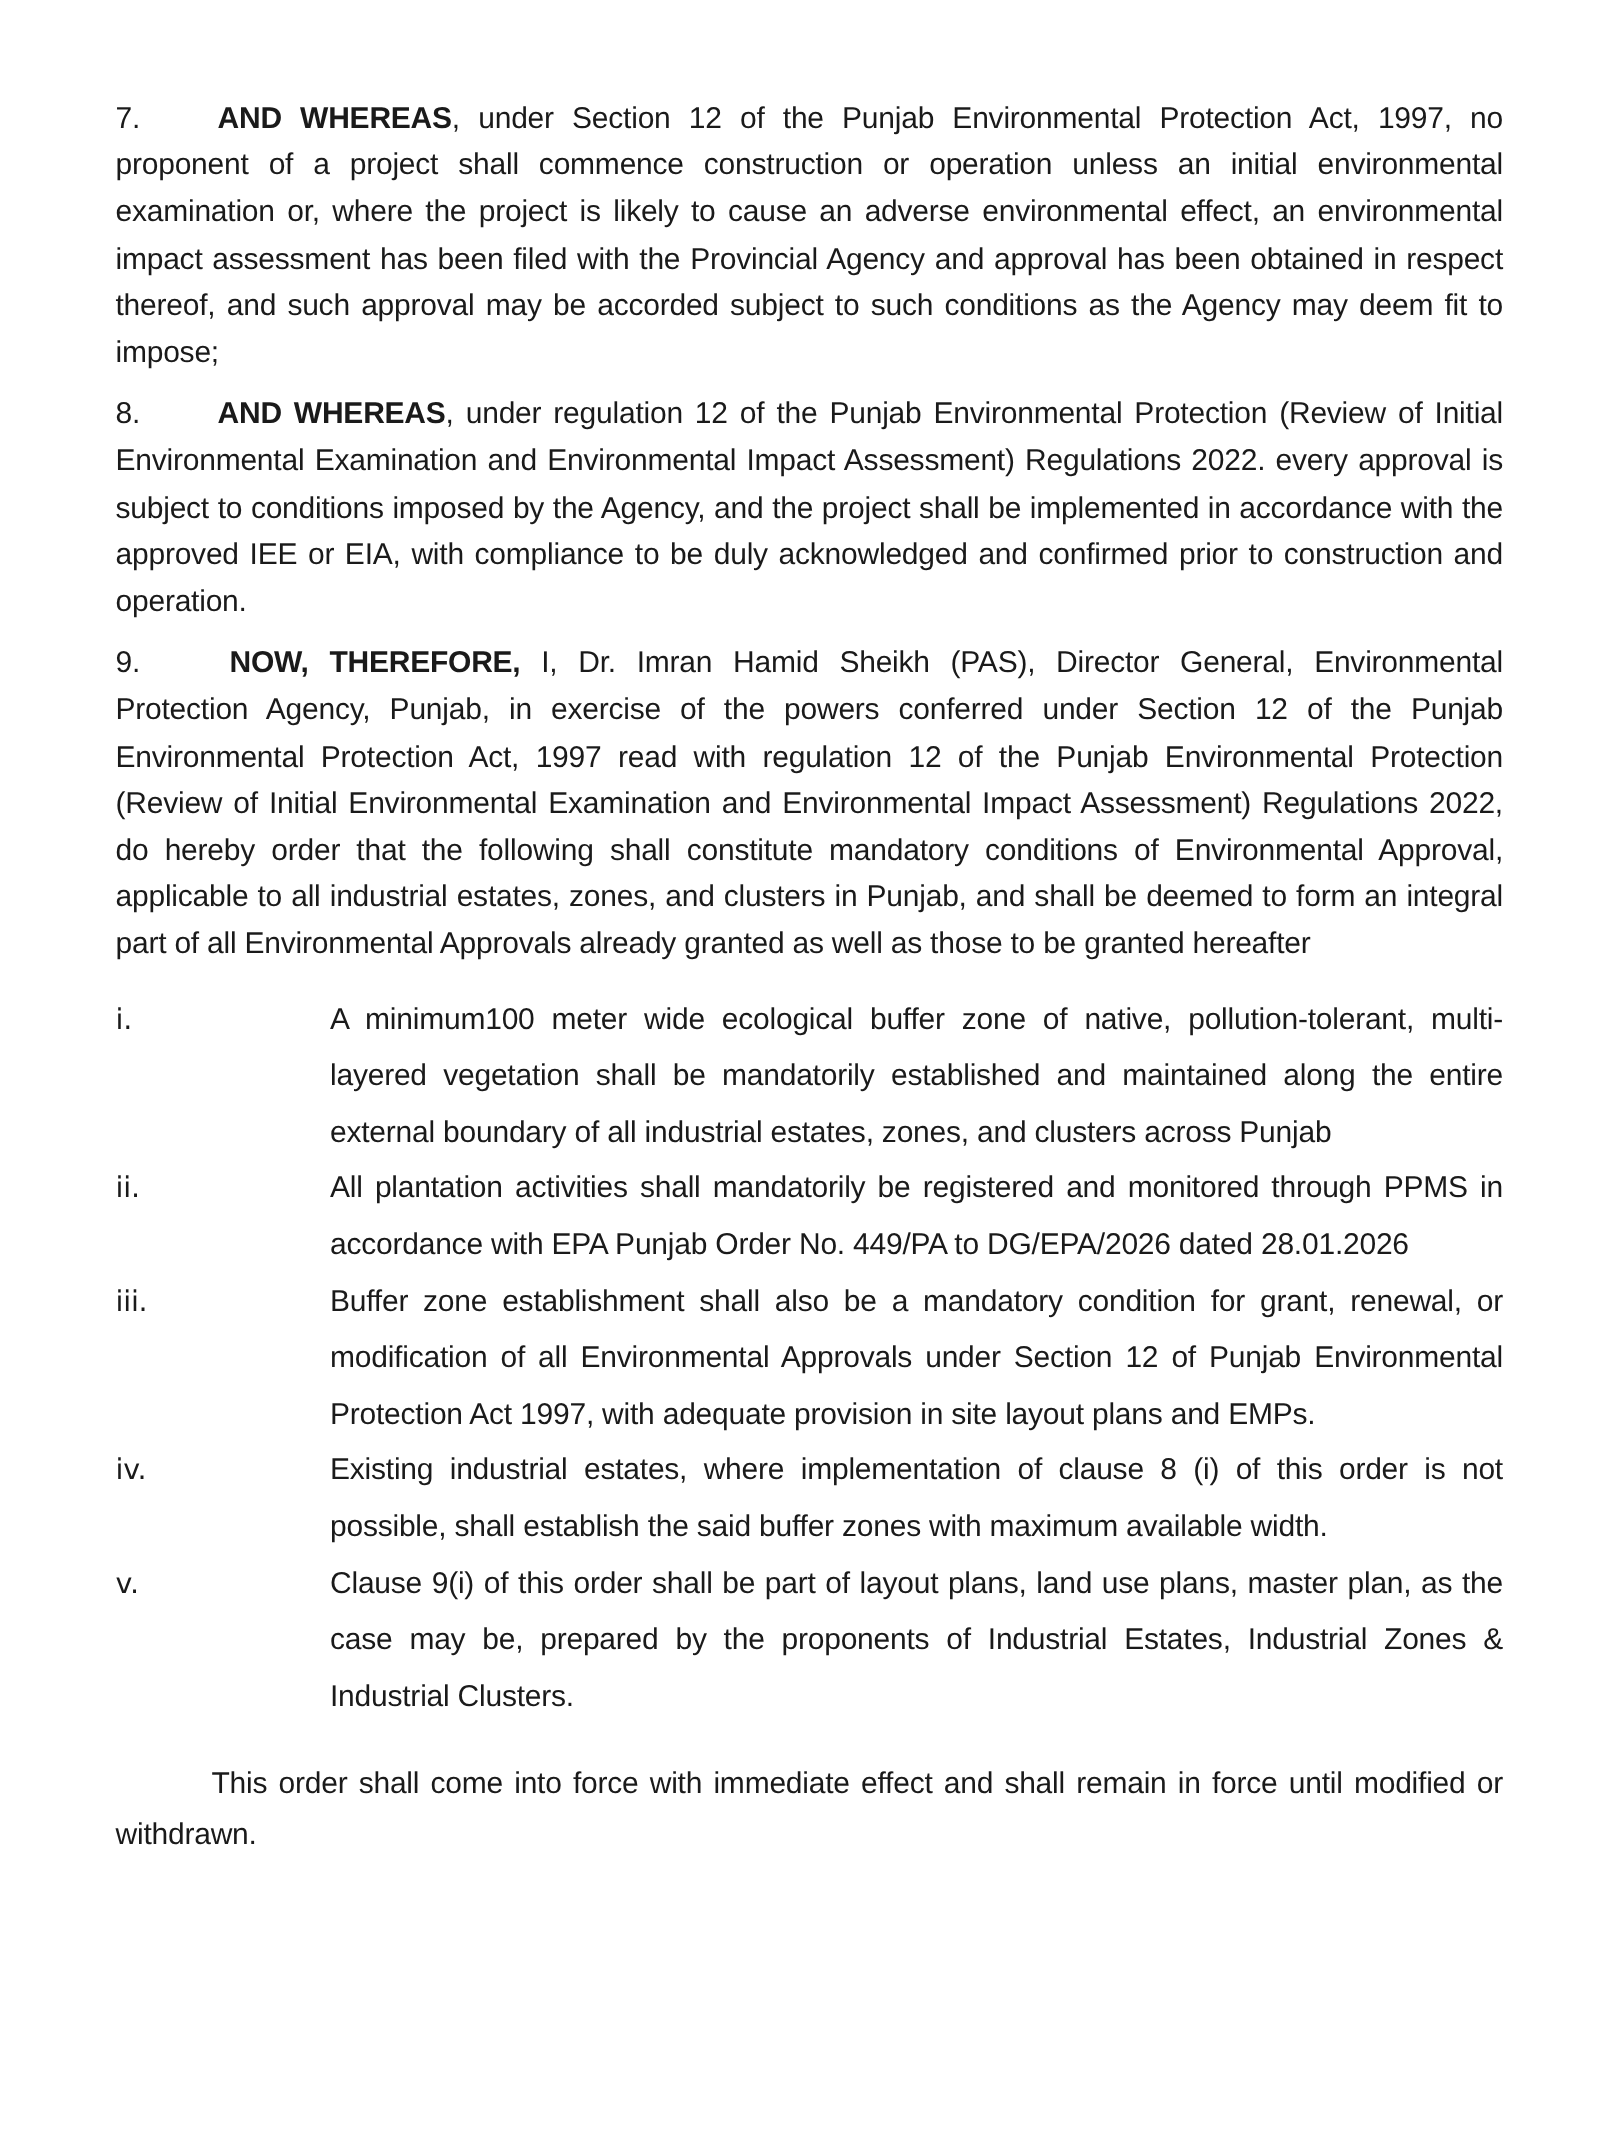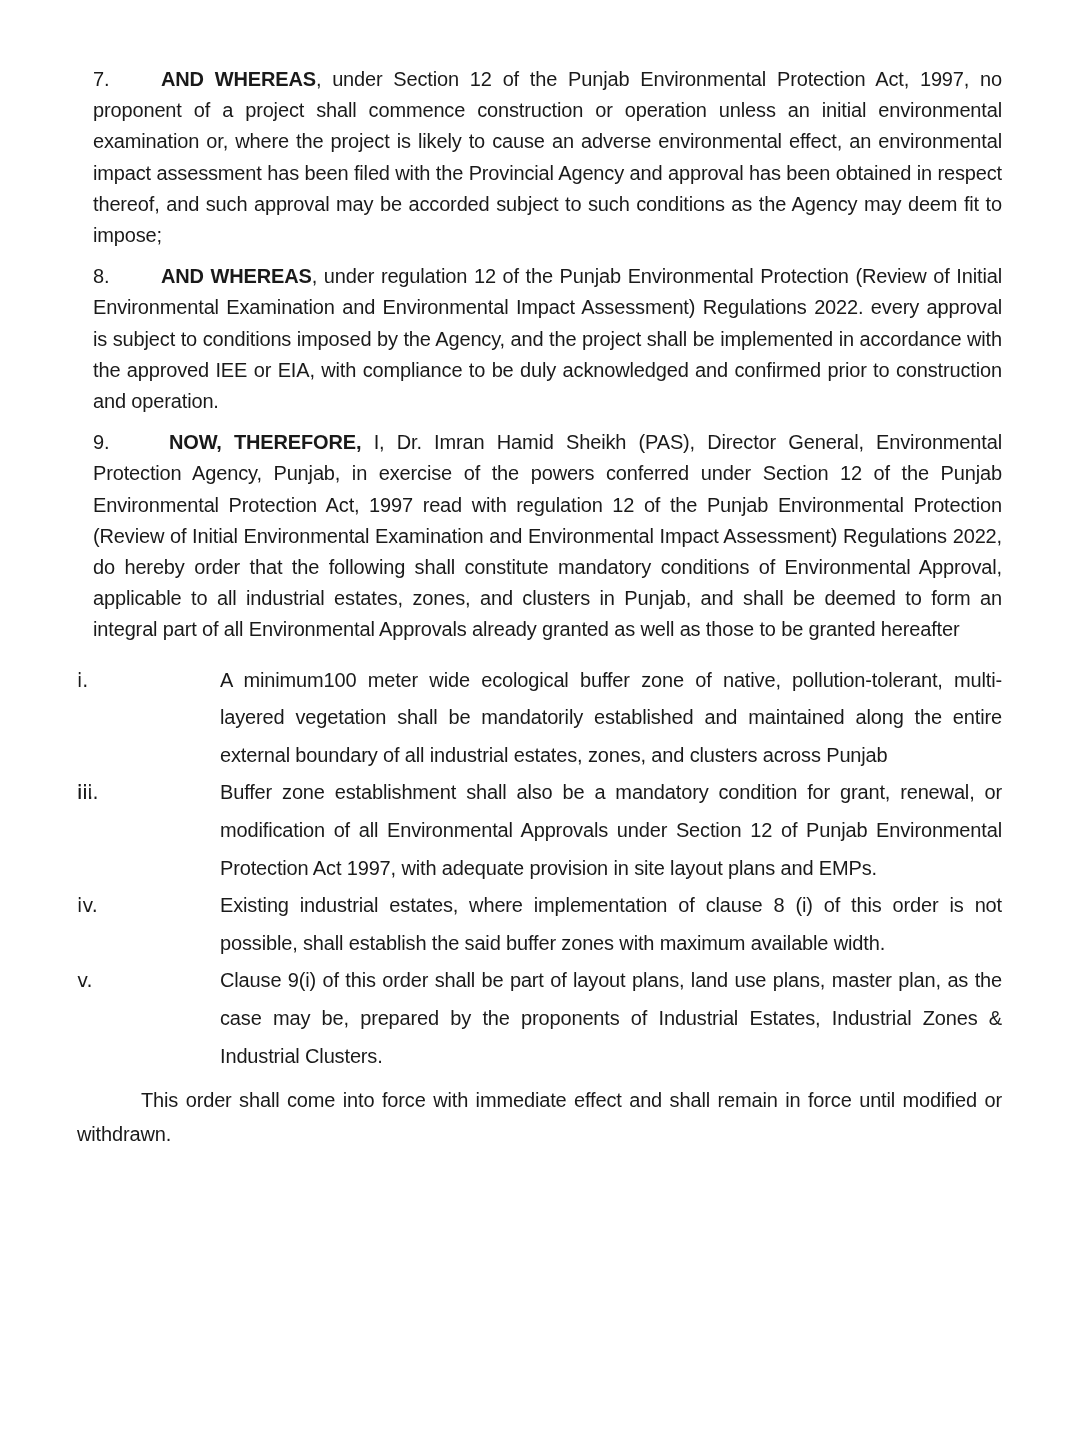--- a/index.html
+++ b/index.html
@@ -20,21 +20,21 @@
       left: 77px;
       top: 64px;
       width: 925px;
     }
     .para {
       font-size: 20px;
       line-height: 31.2px;
       text-align: justify;
       text-align-last: left;
       letter-spacing: -0.15px;
-      margin: 0 0 10px 16px;
+      margin: 0 0 10px 0;
     }
     .para .num {
       display: inline-block;
       width: 68px;
     }
     .para.p9 .num { width: 76px; }
     .para .lead {
       font-weight: bold;
     }
     .list {
@@ -53,21 +53,21 @@
     }
     .list li .marker {
       position: absolute;
       left: 0;
       width: 137px;
       text-align: right;
       font-family: "DejaVu Sans", sans-serif;
       font-size: 19px;
     }
     .closing {
-      margin-top: 8px;
+      margin-top: 22px;
       font-size: 20px;
       line-height: 34px;
       text-align: justify;
       text-align-last: left;
       text-indent: 64px;
       letter-spacing: -0.15px;
     }
   </style>
 </head>
 <body>
@@ -75,21 +75,21 @@
 <div class="page">
 
   <p class="para p7"><span class="num">7.</span><span class="lead">AND WHEREAS</span><span>, under Section 12 of the Punjab Environmental Protection Act, 1997, no proponent of a project shall commence construction or operation unless an initial environmental examination or, where the project is likely to cause an adverse environmental effect, an environmental impact assessment has been filed with the Provincial Agency and approval has been obtained in respect thereof, and such approval may be accorded subject to such conditions as the Agency may deem fit to impose;</span></p>
 
   <p class="para p8"><span class="num">8.</span><span class="lead">AND WHEREAS</span><span>, under regulation 12 of the Punjab Environmental Protection (Review of Initial Environmental Examination and Environmental Impact Assessment) Regulations 2022. every approval is subject to conditions imposed by the Agency, and the project shall be implemented in accordance with the approved IEE or EIA, with compliance to be duly acknowledged and confirmed prior to construction and operation.</span></p>
 
   <p class="para p9"><span class="num">9.</span><span class="lead">NOW, THEREFORE,</span><span> I, Dr. Imran Hamid Sheikh (PAS), Director General, Environmental Protection Agency, Punjab, in exercise of the powers conferred under Section 12 of the Punjab Environmental Protection Act, 1997 read with regulation 12 of the Punjab Environmental Protection (Review of Initial Environmental Examination and Environmental Impact Assessment) Regulations 2022, do hereby order that the following shall constitute mandatory conditions of Environmental Approval, applicable to all industrial estates, zones, and clusters in Punjab, and shall be deemed to form an integral part of all Environmental Approvals already granted as well as those to be granted hereafter</span></p>
 
   <ul class="list">
     <li><span class="marker">i.</span><span>A minimum100 meter wide ecological buffer zone of native, pollution-tolerant, multi-layered vegetation shall be mandatorily established and maintained along the entire external boundary of all industrial estates, zones, and clusters across Punjab</span></li>
-    <li><span class="marker">ii.</span></li>
+    <li><span class="marker">ii.</span><span>All plantation activities shall mandatorily be registered and monitored through PPMS in accordance with EPA Punjab Order No. 449/PA to DG/EPA/2026 dated 28.01.2026</span></li>
     <li><span class="marker">iii.</span><span>Buffer zone establishment shall also be a mandatory condition for grant, renewal, or modification of all Environmental Approvals under Section 12 of Punjab Environmental Protection Act 1997, with adequate provision in site layout plans and EMPs.</span></li>
     <li><span class="marker">iv.</span><span>Existing industrial estates, where implementation of clause 8 (i) of this order is not possible, shall establish the said buffer zones with maximum available width.</span></li>
     <li><span class="marker">v.</span><span>Clause 9(i) of this order shall be part of layout plans, land use plans, master plan, as the case may be, prepared by the proponents of Industrial Estates, Industrial Zones &amp; Industrial Clusters.</span></li>
   </ul>
 
   <p class="closing">This order shall come into force with immediate effect and shall remain in force until modified or withdrawn.</p>
 
 </div>
 
 </body></html>

